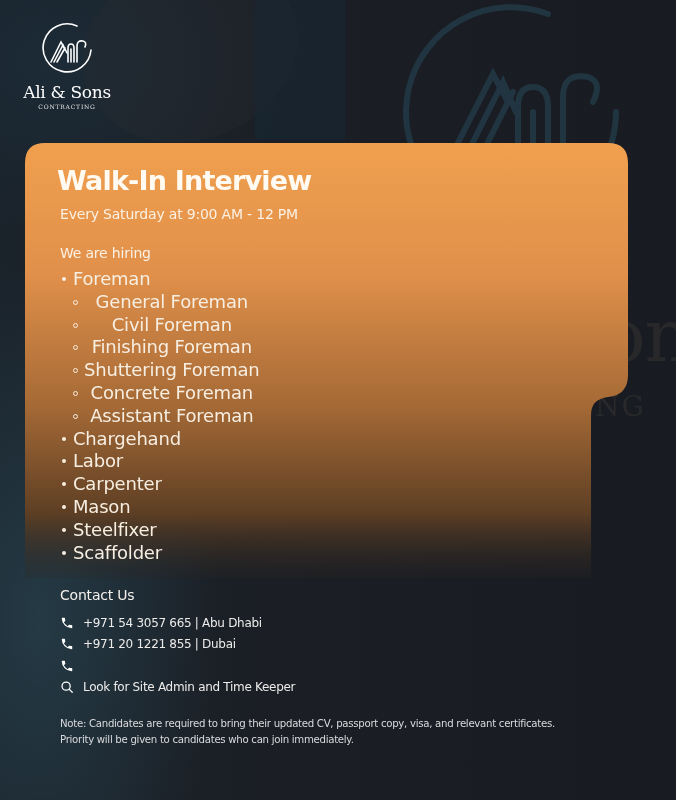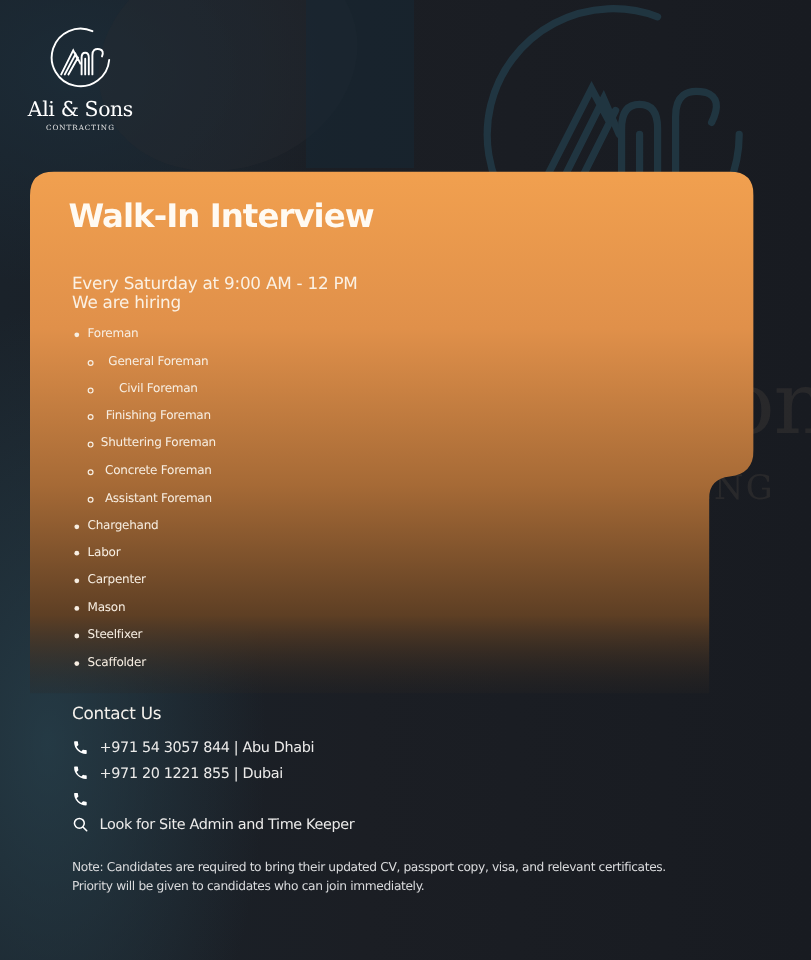--- a/index.html
+++ b/index.html
@@ -56,29 +56,29 @@
       font-family: "DejaVu Serif", serif; font-size: 28px;
       color: rgba(255,215,170,0.07); letter-spacing: 2px; white-space: nowrap;
     }
     .content { position: absolute; left: 0; top: 0; width: 676px; height: 800px; }
     .title {
       position: absolute; left: 57px; top: 165px;
       font-size: 27px; font-weight: bold; color: #fffaf2; letter-spacing: -0.8px;
     }
     .schedule {
       position: absolute; left: 60px; top: 206px;
-      font-size: 14px; color: #fbf1e4; letter-spacing: -0.2px; margin-top: 23px;
+      font-size: 14px; color: #fbf1e4; letter-spacing: -0.2px;
     }
     .hiring-heading {
       position: absolute; left: 60px; top: 245px;
       font-size: 14px; color: #fbf1e4; letter-spacing: -0.2px;
     }
     .jobs { position: absolute; left: 60px; top: 270px; list-style: none; }
     .job-item {
-      position: relative; font-size: 10px; height: 22.8px; line-height: 18px;
+      position: relative; font-size: 18px; height: 22.8px; line-height: 18px;
       color: #f7eee2; padding-left: 13px; letter-spacing: -0.2px; white-space: nowrap;
     }
     .job-item .bullet {
       position: absolute; left: 2px; top: 7px; width: 4px; height: 4px;
       border-radius: 50%; background: #f7eee2;
     }
     .job-item.sub { padding-left: 24px; text-align: center; }
     .job-item.sub .bullet {
       left: 13px; top: 7px; width: 5px; height: 5px;
       background: transparent; border: 1px solid #f7eee2;
@@ -160,21 +160,21 @@
     <li class="job-item"><span class="bullet"></span><span>Scaffolder</span></li>
   </ul>
 
   <div class="contact-heading">Contact Us</div>
 
   <div class="contacts">
     <div class="contact-row">
       <svg class="icon" viewBox="0 0 24 24">
           <path fill="#ffffff" d="M6.6 10.8a15.1 15.1 0 0 0 6.6 6.6l2.2-2.2c.3-.3.7-.4 1-.2 1.1.4 2.3.6 3.6.6.6 0 1 .4 1 1V20c0 .6-.4 1-1 1A17 17 0 0 1 3 4c0-.6.4-1 1-1h3.5c.6 0 1 .4 1 1 0 1.3.2 2.5.6 3.6.1.3 0 .7-.2 1L6.6 10.8z"></path>
         </svg>
-      <span>+971 54 3057 844 | Abu Dhabi</span>
+      <span>+971 54 3057 665 | Abu Dhabi</span>
     </div>
     <div class="contact-row">
       <svg class="icon" viewBox="0 0 24 24">
           <path fill="#ffffff" d="M6.6 10.8a15.1 15.1 0 0 0 6.6 6.6l2.2-2.2c.3-.3.7-.4 1-.2 1.1.4 2.3.6 3.6.6.6 0 1 .4 1 1V20c0 .6-.4 1-1 1A17 17 0 0 1 3 4c0-.6.4-1 1-1h3.5c.6 0 1 .4 1 1 0 1.3.2 2.5.6 3.6.1.3 0 .7-.2 1L6.6 10.8z"></path>
         </svg>
       <span>+971 20 1221 855 | Dubai</span>
     </div>
     <div class="contact-row">
       <svg class="icon" viewBox="0 0 24 24">
           <path fill="#ffffff" d="M6.6 10.8a15.1 15.1 0 0 0 6.6 6.6l2.2-2.2c.3-.3.7-.4 1-.2 1.1.4 2.3.6 3.6.6.6 0 1 .4 1 1V20c0 .6-.4 1-1 1A17 17 0 0 1 3 4c0-.6.4-1 1-1h3.5c.6 0 1 .4 1 1 0 1.3.2 2.5.6 3.6.1.3 0 .7-.2 1L6.6 10.8z"></path>

